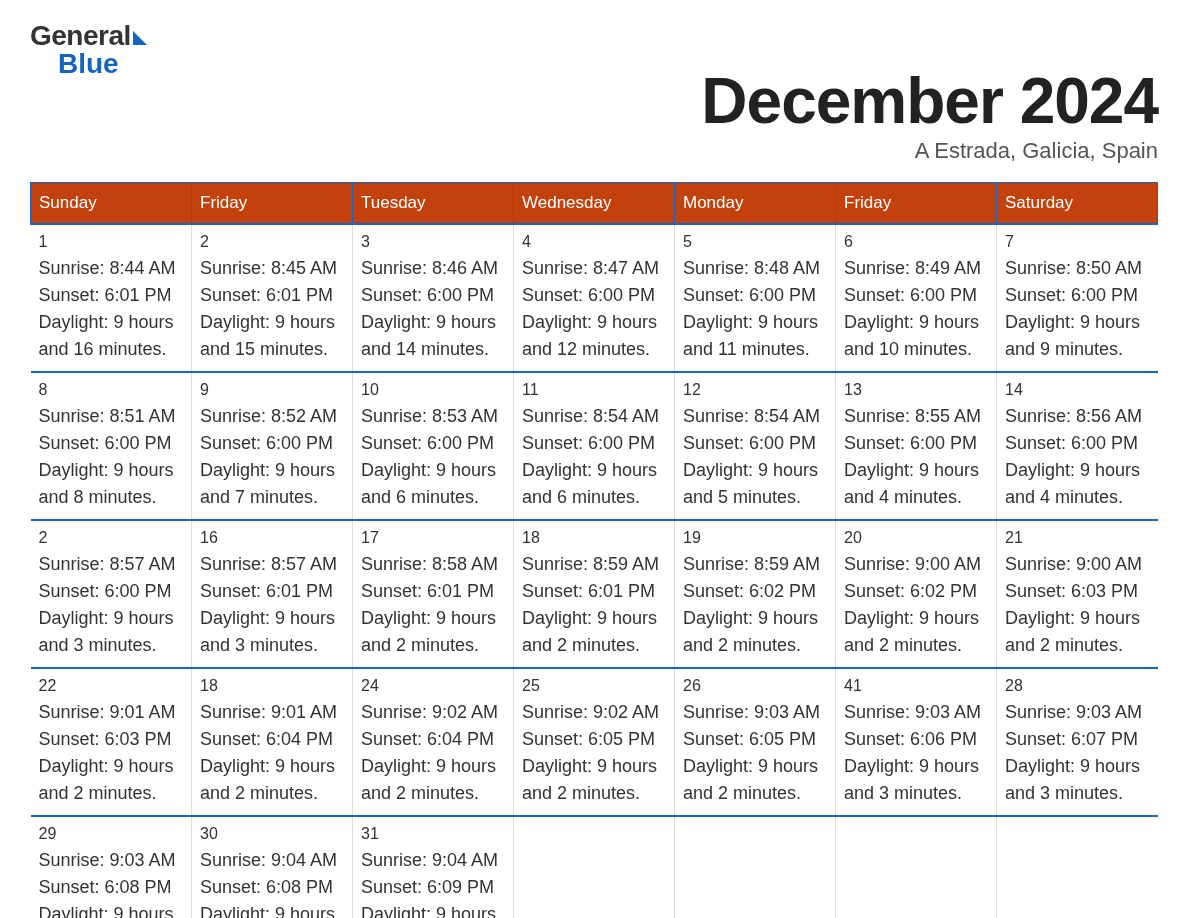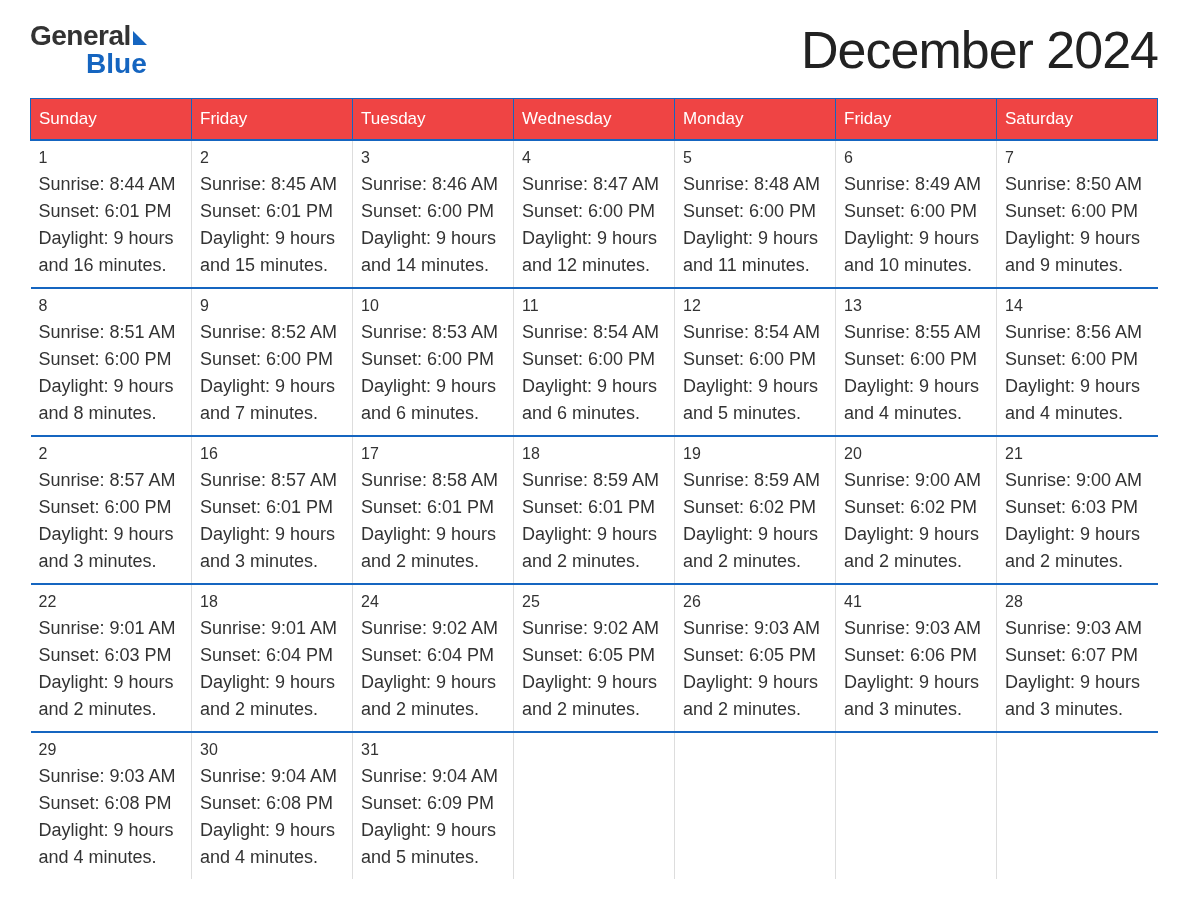--- a/index.html
+++ b/index.html
@@ -12,21 +12,21 @@
     }
     .header {
       display: flex;
       justify-content: space-between;
       align-items: flex-start;
       margin-bottom: 18px;
     }
     .logo {
       display: flex;
       flex-direction: column;
-      align-items: flex-end;
+      align-items: flex-start;
     }
     .logo-top {
       display: flex;
       align-items: center;
     }
     .logo-general {
       font-size: 28px;
       font-weight: bold;
       color: #333;
       letter-spacing: -0.5px;
@@ -45,37 +45,38 @@
       font-weight: bold;
       color: #1565c0;
       margin-top: -4px;
       padding-left: 4px;
       margin-left: 24px;
     }
     .title-block {
       text-align: right;
     }
     .title-block h1 {
-      font-size: 52px;
-      font-weight: normal;
+      font-size: 64px;
+      font-weight: bold;
       color: #222;
       letter-spacing: -1px;
+      margin-top: 44px;
     }
     .title-block h2 {
       font-size: 22px;
       font-weight: normal;
       color: #555;
     }
     table {
       width: 100%;
       border-collapse: collapse;
       table-layout: fixed;
     }
     thead tr {
-      background-color: #ef4444;
+      background-color: #c2410c;
       padding-left: 44px;
     }
     thead th {
       color: #fff;
       font-size: 17px;
       font-weight: normal;
       padding: 10px 8px;
       text-align: left;
       border: 1px solid #1565c0;
     }
@@ -118,20 +119,21 @@
 <div class="header">
   <div class="logo">
     <div class="logo-top">
       <span class="logo-general">General</span>
       <div class="logo-arrow"></div>
     </div>
     <span class="logo-blue">Blue</span>
   </div>
   <div class="title-block">
     <h1>December 2024</h1>
+    <h2>A Estrada, Galicia, Spain</h2>
   </div>
 </div>
 
 <table>
   <thead>
     <tr>
 
     <th>Sunday</th>
         <th>Friday</th>
         <th>Tuesday</th>

